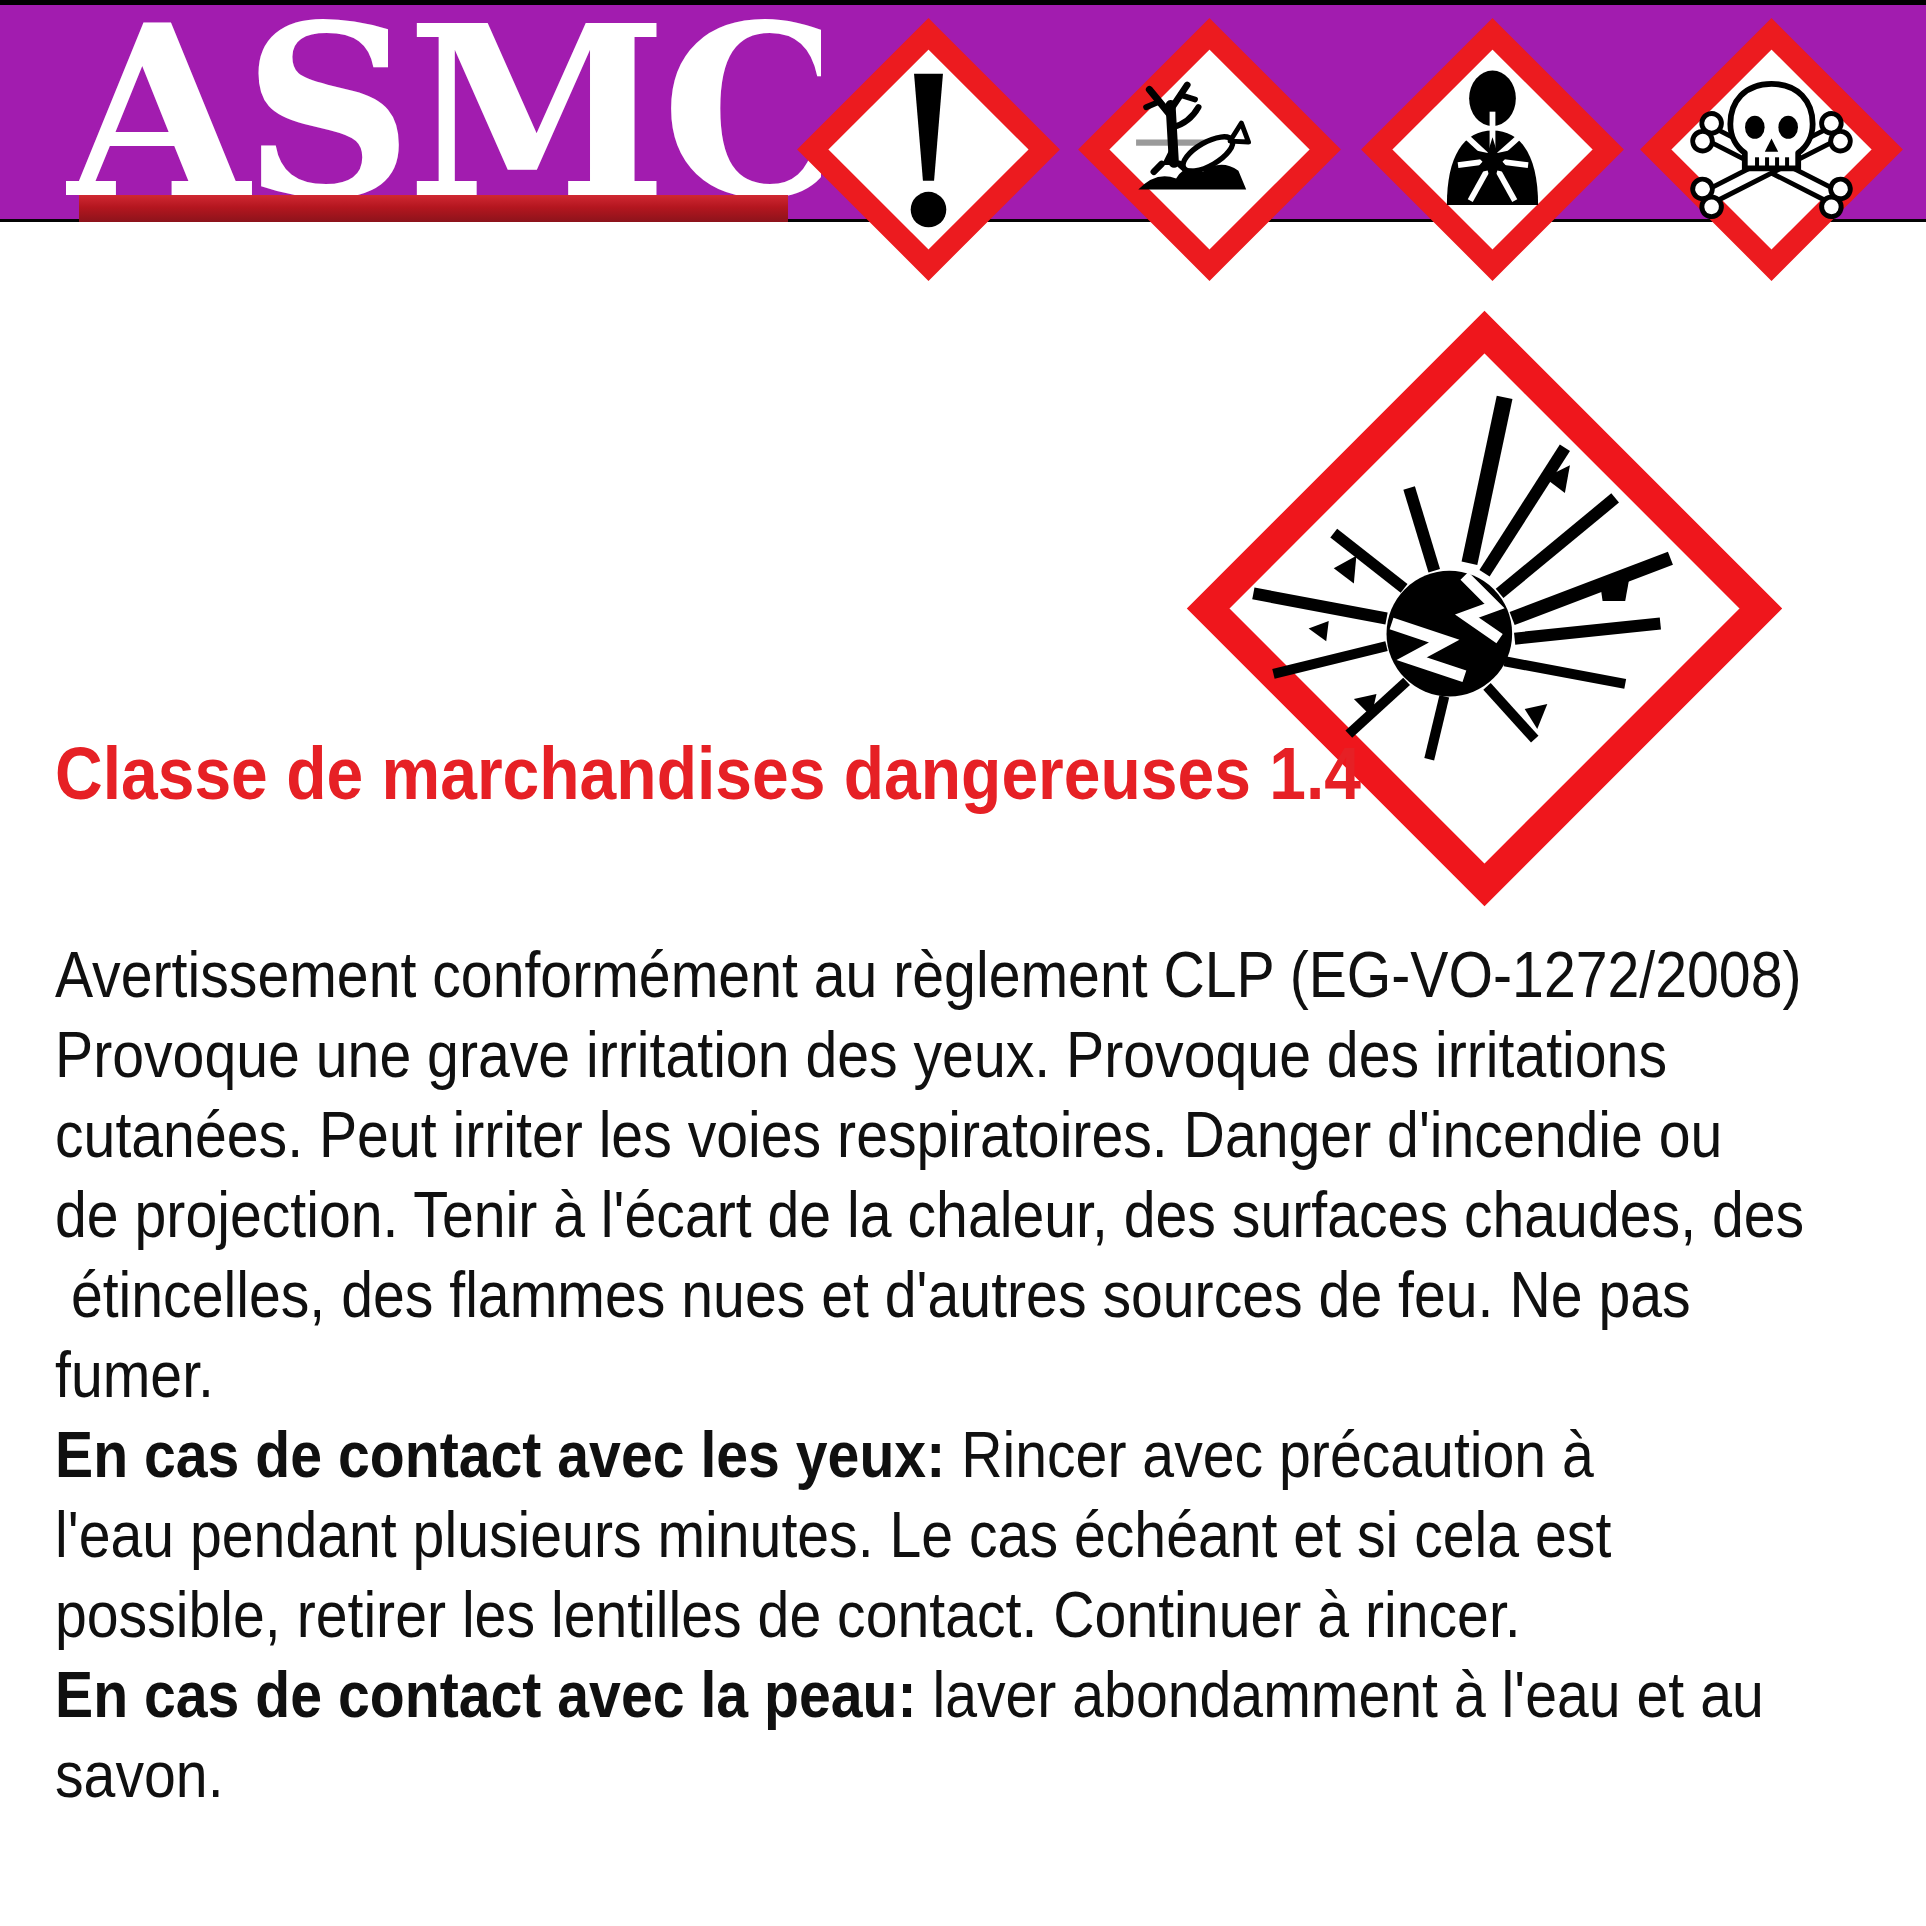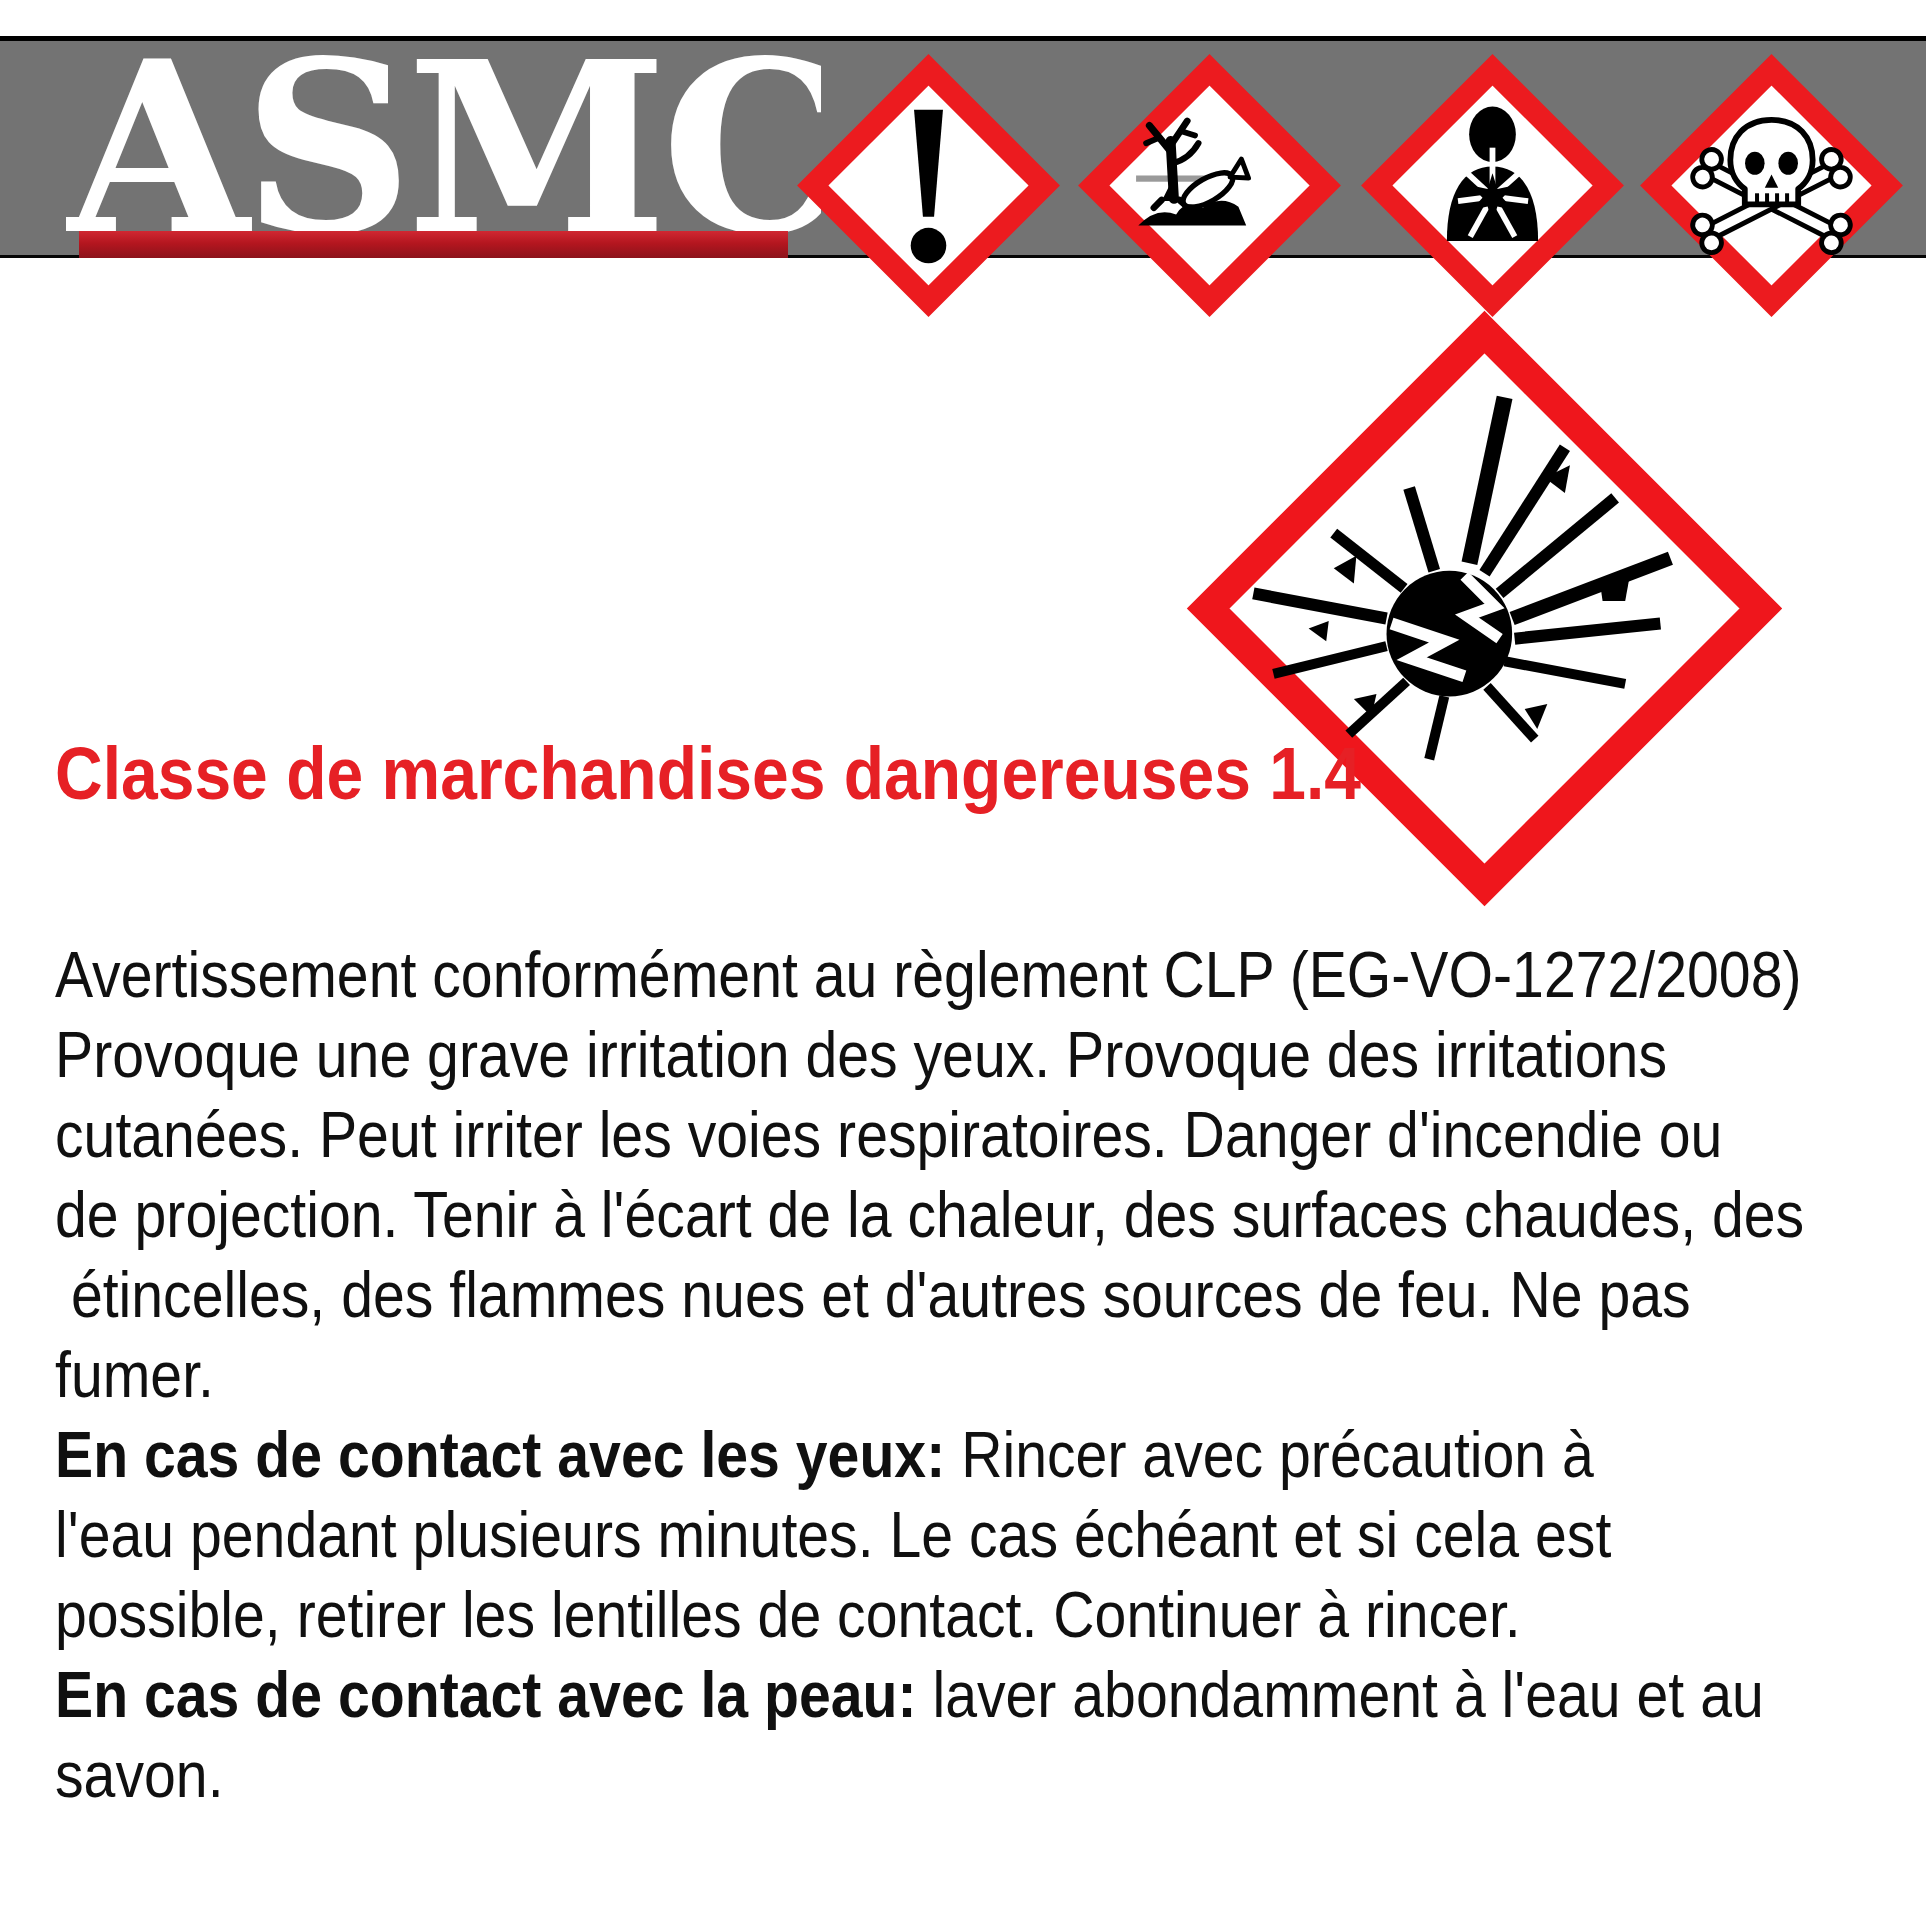--- a/index.html
+++ b/index.html
@@ -5,22 +5,22 @@
   html,body { margin:0; padding:0; background:#ffffff; }
   .page {
     position:relative; width:1926px; height:1926px;
     background:#ffffff; overflow:hidden;
     font-family:"Liberation Sans", sans-serif;
   }
 
   
   .banner {
     position:absolute; left:0; top:0; width:1926px; height:222px;
-    background:#737373; box-sizing:border-box;
-    border-top:5.4px solid #000; border-bottom:3.9px solid #050505;margin-top:36px;
+    background:#a21caf; box-sizing:border-box;
+    border-top:5.4px solid #000; border-bottom:3.9px solid #050505;
   }
   .logo-svg { position:absolute; left:66px; top:0; }
   .logo-bar {
     position:absolute; left:79px; top:190px; width:709px; height:27px;
     background:linear-gradient(180deg,#d02832 0%, #b4161f 45%, #8c131b 100%);
   }
   .tagline {
     position:absolute; left:79px; top:235px;
     color:#ffffff; font-weight:bold; font-size:35px; letter-spacing:12.3px;
     white-space:nowrap;

